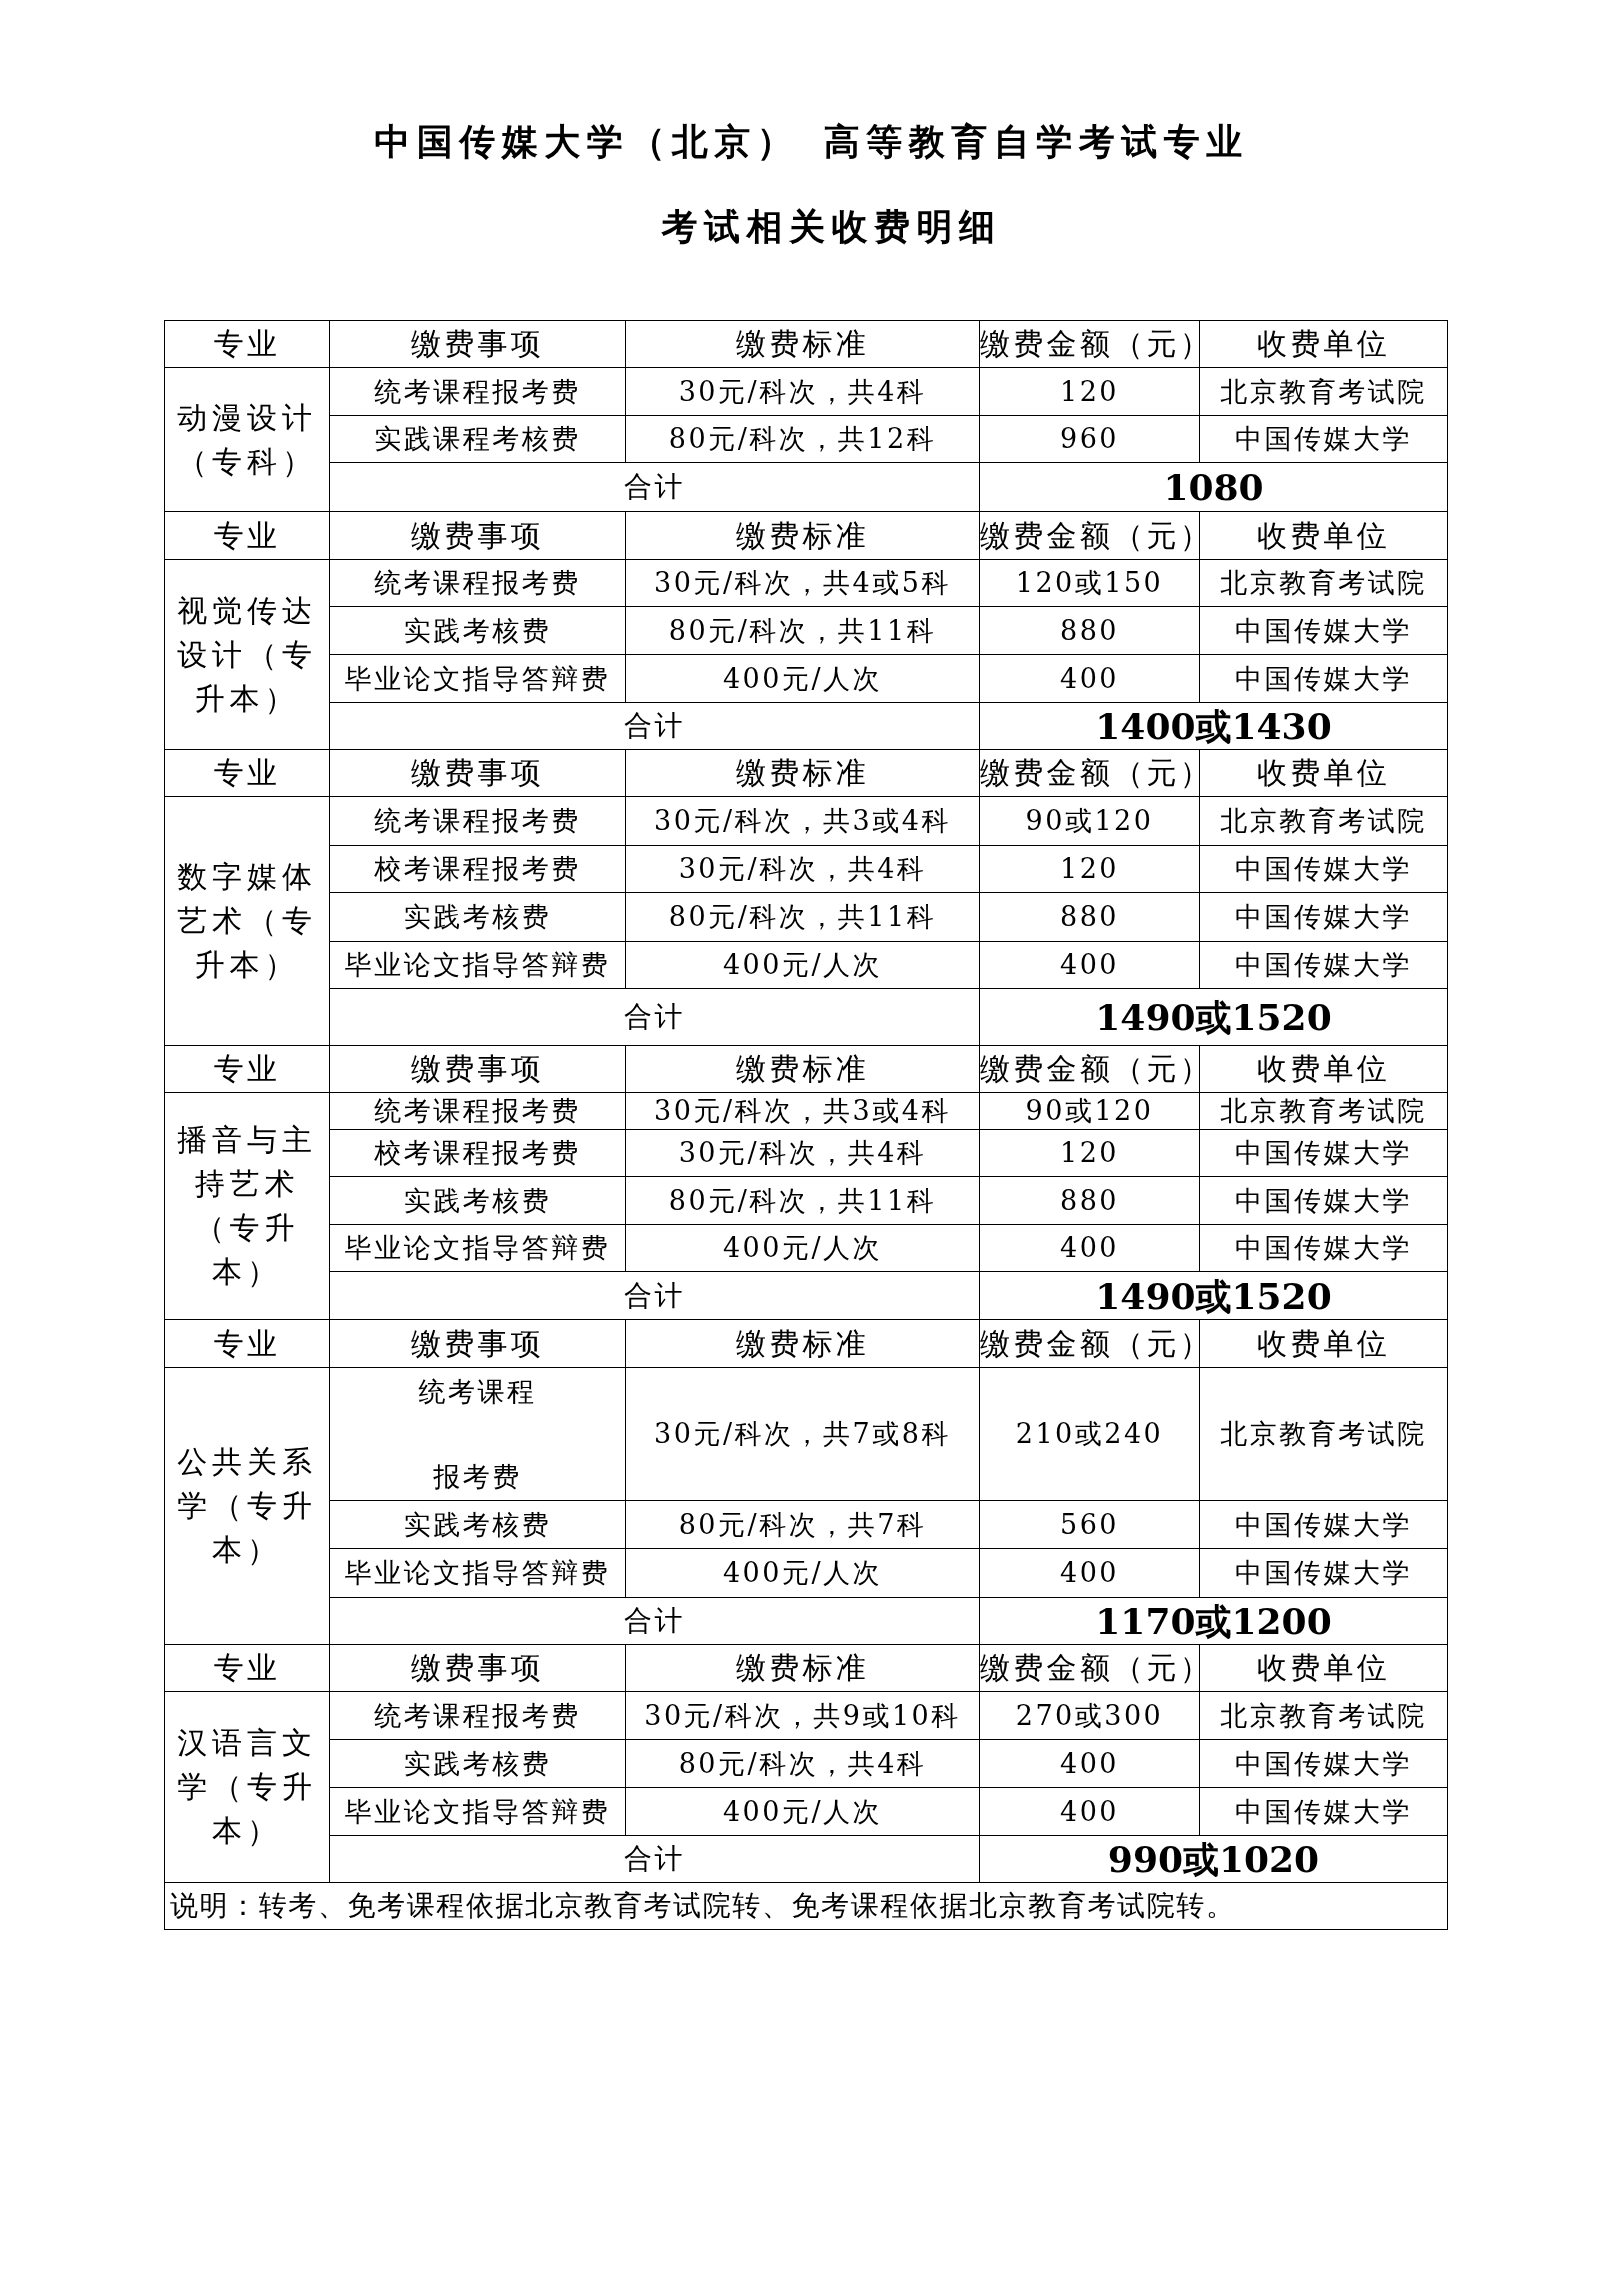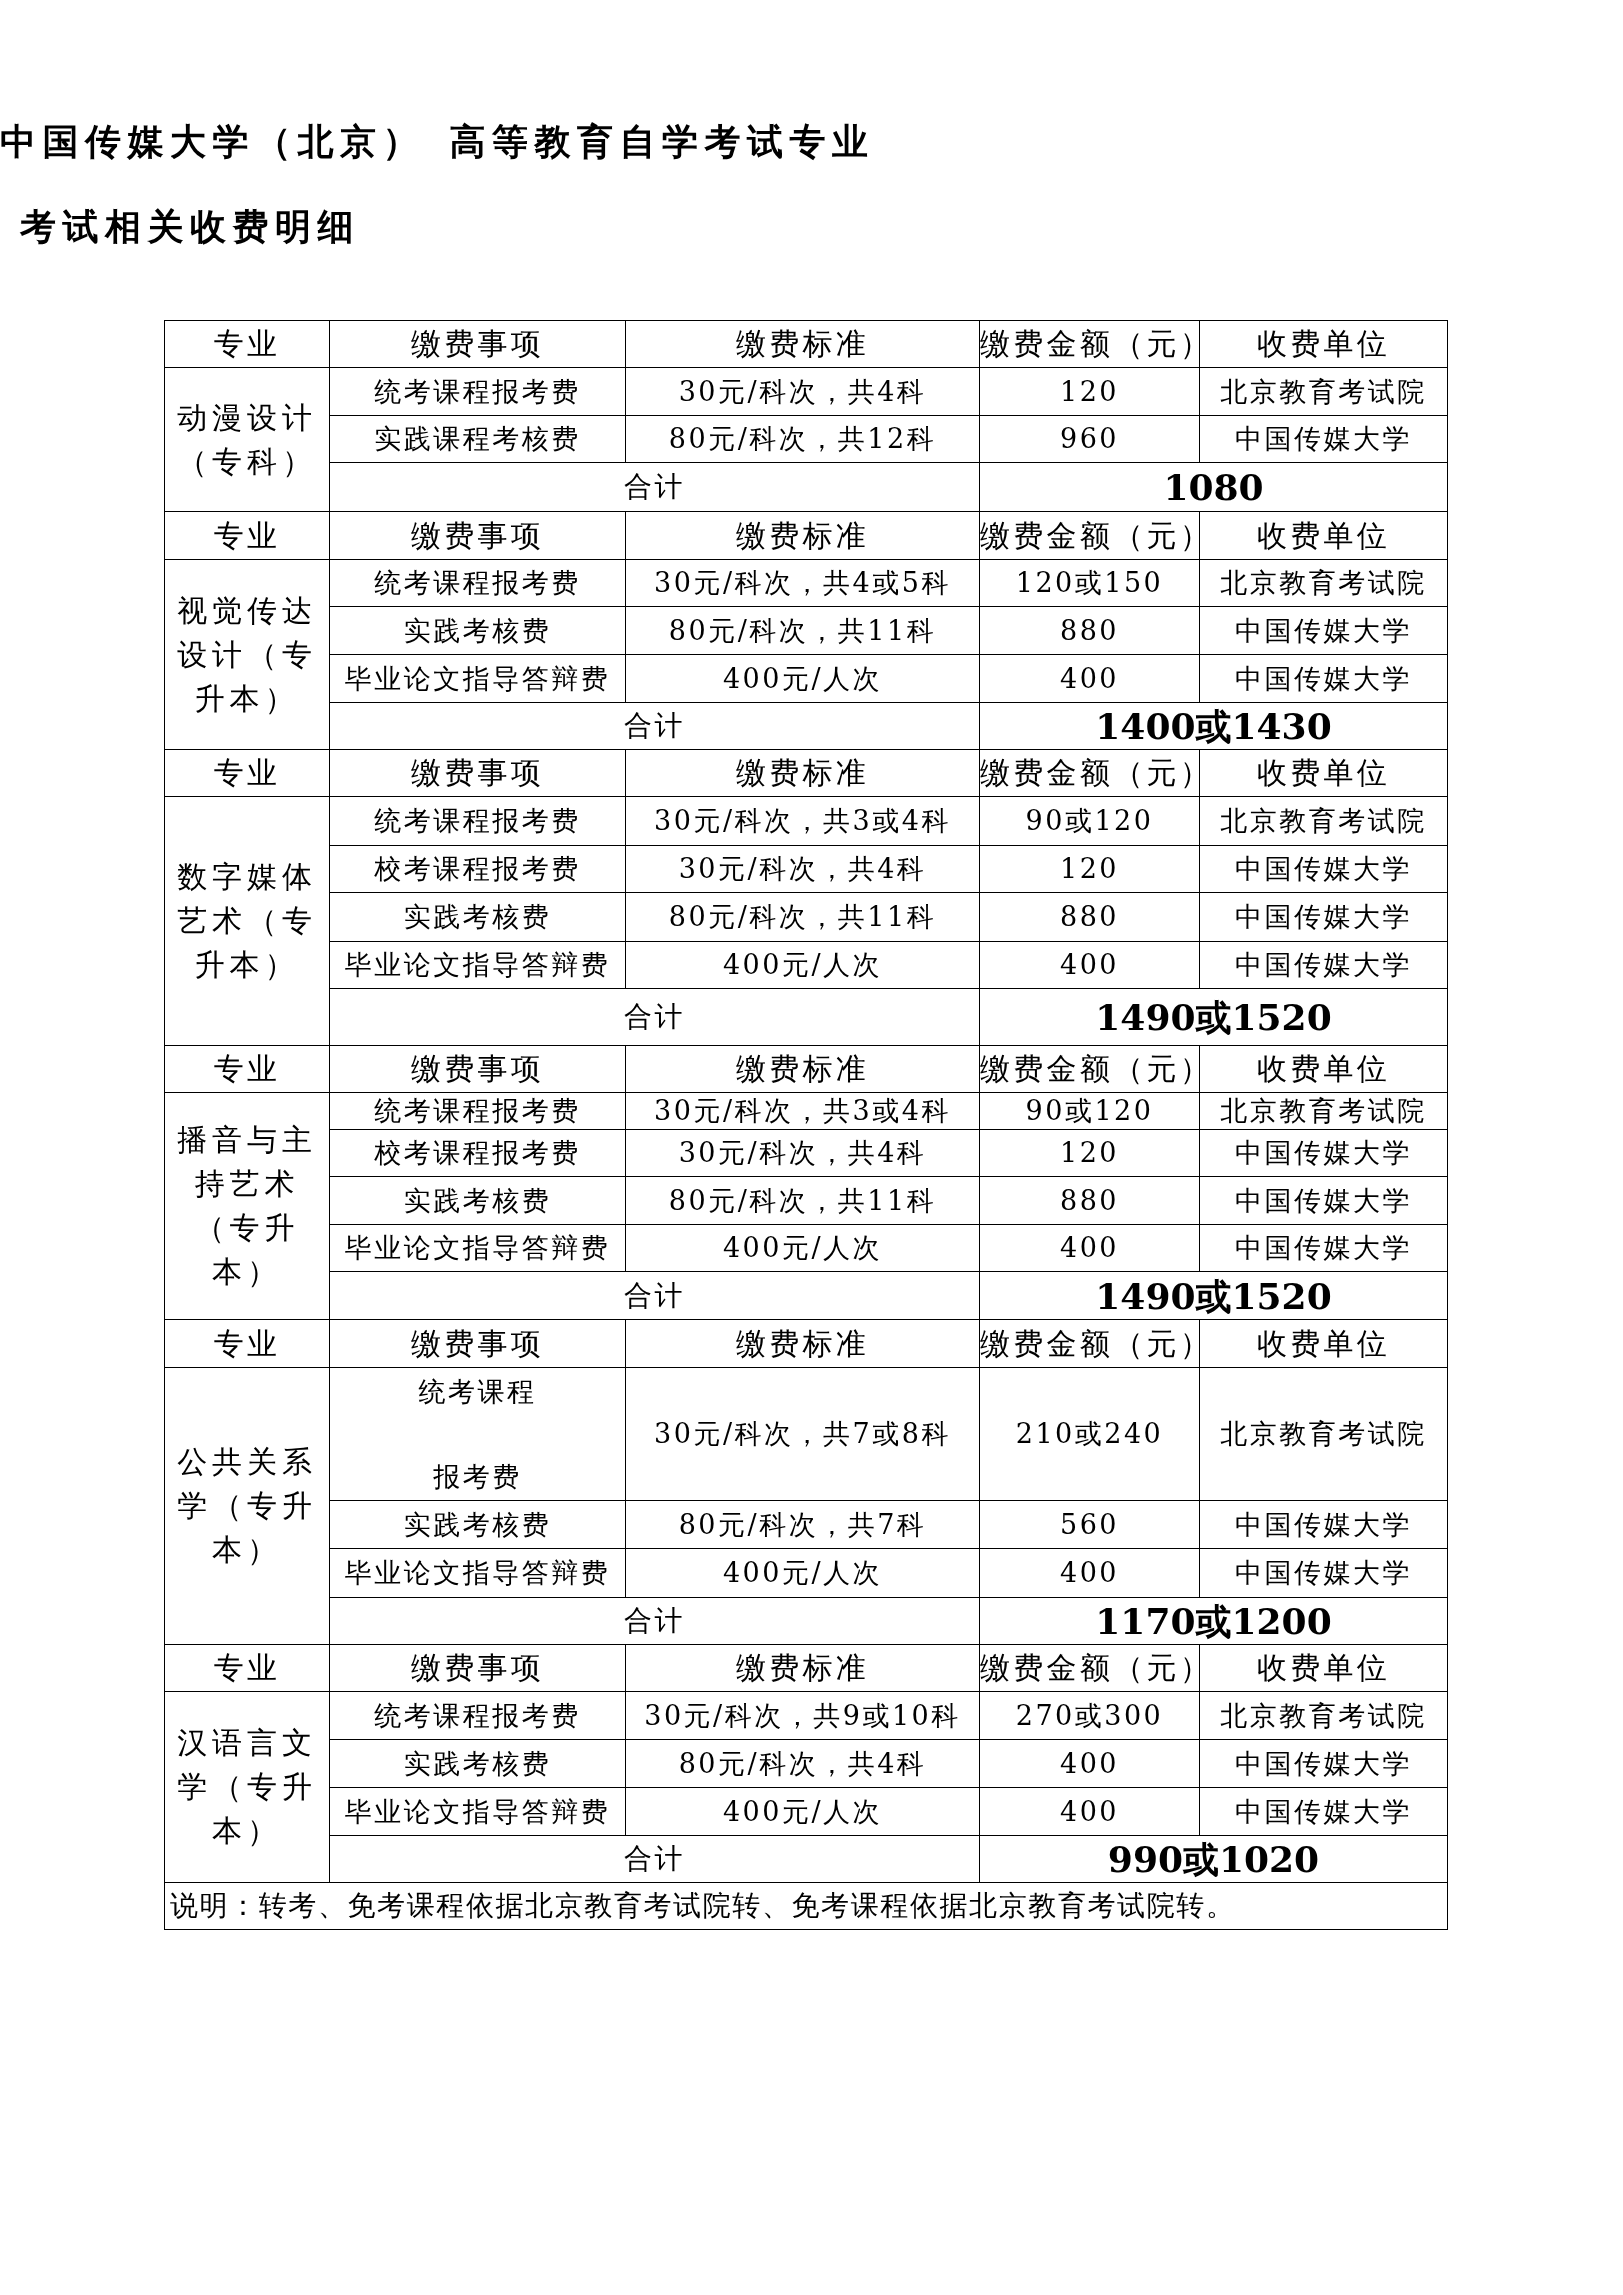--- a/index.html
+++ b/index.html
@@ -12,20 +12,21 @@
     height: 2295px;
     position: relative;
     overflow: hidden;
     color: #000000;
     font-family: "DejaVu Serif", "Liberation Serif", serif;
   }
   .title {
     position: absolute;
     left: 0;
     width: 1623px;
+    text-align: center;
     font-weight: bold;
     font-size: 36px;
     letter-spacing: 6.5px;
     line-height: 46px;
     white-space: nowrap;
   }
   .title-1 { top: 118px; }
   .title-2 { top: 203px; margin-left: 20px; }
   .title-1 .gap { display: inline-block; width: 24.5px; }
 

